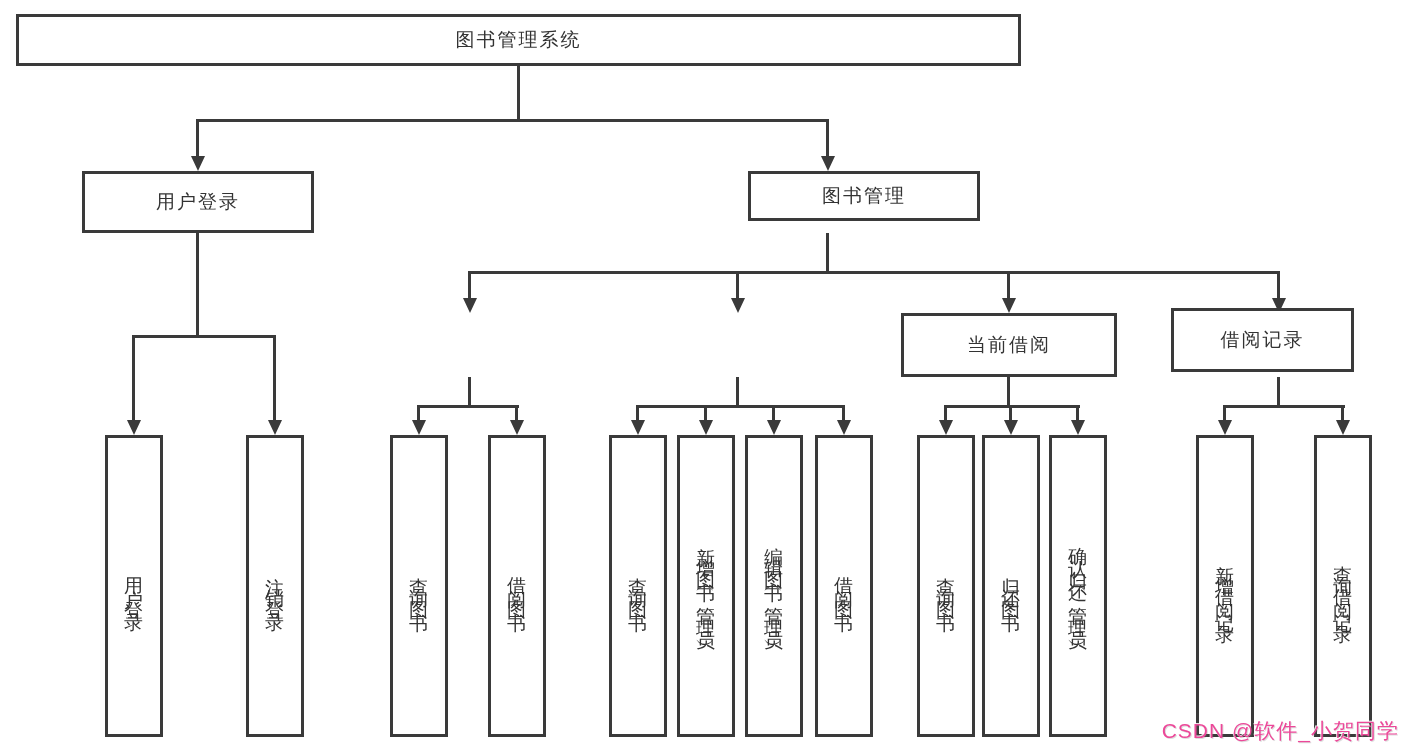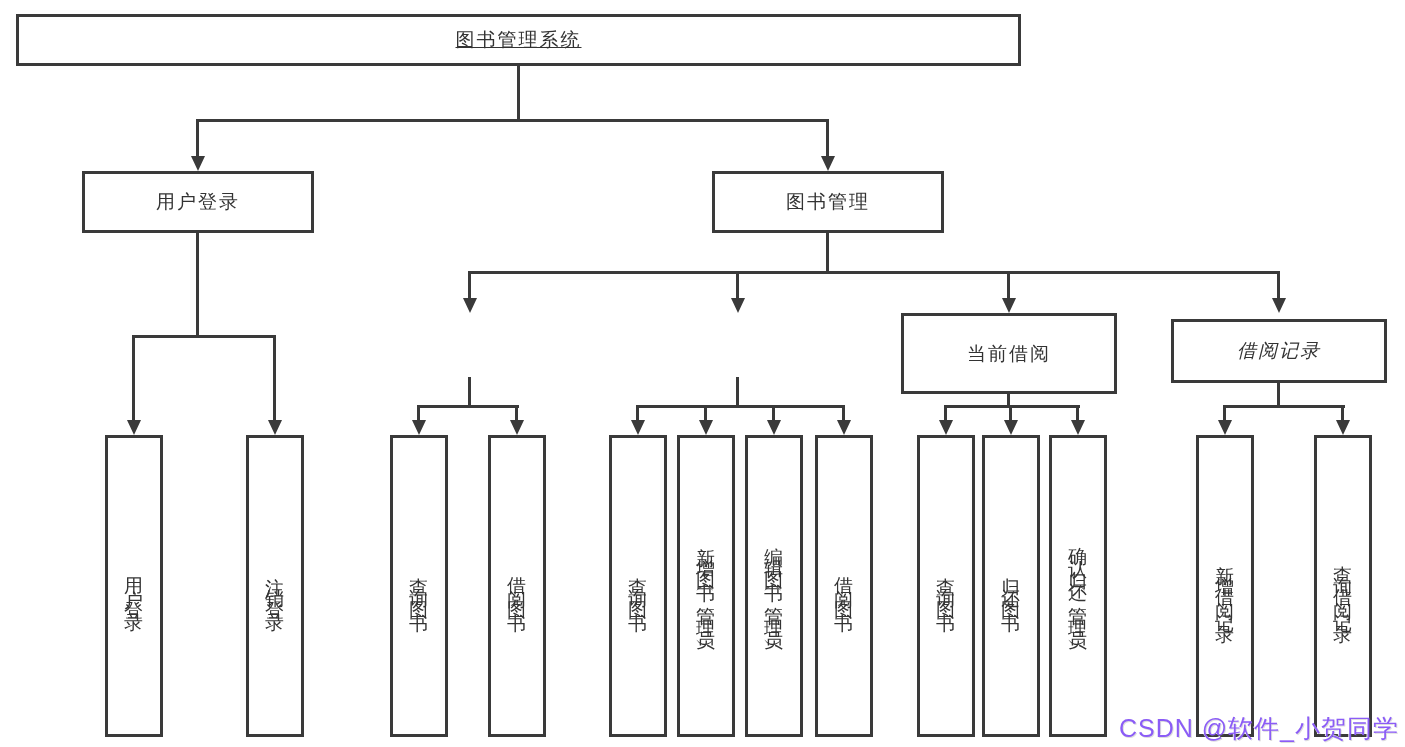--- a/index.html
+++ b/index.html
@@ -31,48 +31,48 @@
   .hline{position:absolute;height:3px;background:#3a3a3a;z-index:1;}
   .arrow{
     position:absolute;width:0;height:0;z-index:1;
     border-left:7px solid transparent;
     border-right:7px solid transparent;
     border-top:15px solid #3a3a3a;
   }
   .watermark{
     position:absolute;
     right:6px;bottom:2px;
-    font-size:25px;
-    color:#8b5cf6;
+    font-size:21px;
+    color:#ec4899;
     letter-spacing:1px;
     text-shadow:-1px -1px 0 rgba(255,255,255,0.85), 1px 1px 0 rgba(120,120,120,0.25);
     z-index:6;
     white-space:nowrap;
   }
 </style>
 </head>
 <body>
 
 <div id="canvas">
 
-  <div class="node" style="left:16px;top:14px;width:1005px;height:52px;text-decoration:underline;">
+  <div class="node" style="left:16px;top:14px;width:1005px;height:52px;">
     <span>图书管理系统</span>
   </div>
 
   <div class="node" style="left:82px;top:171px;width:232px;height:62px;">
     <span>用户登录</span>
   </div>
-  <div class="node" style="left:712px;top:171px;width:232px;height:62px;">
+  <div class="node" style="left:748px;top:171px;width:232px;height:50px;">
     <span>图书管理</span>
   </div>
 
-  <div class="node" style="left:901px;top:313px;width:216px;height:81px;">
+  <div class="node" style="left:901px;top:313px;width:216px;height:64px;">
     <span>当前借阅</span>
   </div>
-  <div class="node" style="left:1171px;top:319px;width:216px;height:64px;font-style:italic;">
+  <div class="node" style="left:1171px;top:308px;width:183px;height:64px;">
     <span>借阅记录</span>
   </div>
 
   <div class="node leaf" style="left:105px;top:435px;width:58px;height:302px;">
     <span class="vtext">用户登录</span>
   </div>
   <div class="node leaf" style="left:246px;top:435px;width:58px;height:302px;">
     <span class="vtext">注销登录</span>
   </div>
 

